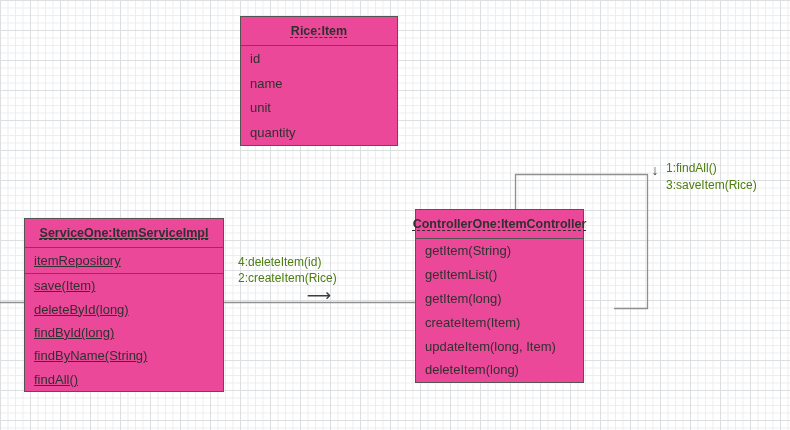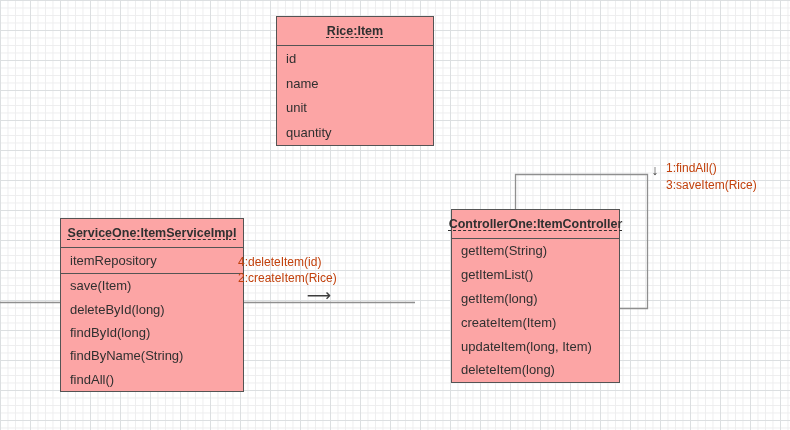--- a/index.html
+++ b/index.html
@@ -10,41 +10,41 @@
     background-image:
       linear-gradient(#dcdfe1 1px, transparent 1px),
       linear-gradient(90deg, #dcdfe1 1px, transparent 1px),
       linear-gradient(#ededee 1px, transparent 1px),
       linear-gradient(90deg, #ededee 1px, transparent 1px);
     background-size:30px 30px, 30px 30px, 7.5px 7.5px, 7.5px 7.5px;
     color:#303030;
   }
   svg.connectors{position:absolute;left:0;top:0;z-index:1;}
   .uml-box{
-    position:absolute;z-index:2;background:#fca5a5;
-    border:1px solid #545454;box-sizing:border-box;margin-left:36px;
+    position:absolute;z-index:2;background:#ec4899;
+    border:1px solid #545454;box-sizing:border-box;
   }
   .uml-title{
     display:flex;align-items:center;justify-content:center;
     height:28px;font-weight:bold;font-size:12.5px;white-space:nowrap;
     border-bottom:1px solid #545454;
     text-decoration-line:underline;text-decoration-style:dashed;
     text-decoration-thickness:1px;text-underline-offset:2px;
   }
   .uml-row{
     display:flex;align-items:center;
     padding-left:9px;font-size:13px;white-space:nowrap;
   }
   .uml-attrs.with-divider{border-bottom:1px solid #545454;}
   #box-rice .uml-row{height:24.7px;}
   #box-service .uml-attrs .uml-row{height:25px;}
   #box-service .uml-methods .uml-row{height:23.4px;}
   #box-controller .uml-attrs .uml-row{height:28px;}
   #box-controller .uml-methods .uml-row{height:23.8px;}
-  .msg-label{position:absolute;z-index:3;font-size:12px;color:#c2410c;}
+  .msg-label{position:absolute;z-index:3;font-size:12px;color:#4d7c0f;}
   .msg-label.center{text-align:left;}
   .msg-label .line{line-height:16px;}
   .self-label .line{line-height:17px;}
   .arrow-glyph{
     position:absolute;z-index:3;color:#3d3d3d;
     font-size:17px;line-height:14px;text-align:center;
   }
   .down-arrow{font-size:14px;line-height:14px;}
 </style>
 </head>
@@ -58,21 +58,21 @@
 <div class="uml-box" id="box-rice" style="left:240px;top:16px;width:158px;">
   <div class="uml-title">Rice:Item</div>
   <div class="uml-attrs">
       <div class="uml-row">id</div>
       <div class="uml-row">name</div>
       <div class="uml-row">unit</div>
       <div class="uml-row">quantity</div>
     </div>
 </div>
 
-<div class="uml-box" id="box-service" style="left:24px;top:218px;width:184px;">
+<div class="uml-box" id="box-service" style="left:24px;top:218px;width:200px;text-decoration:underline;">
   <div class="uml-title">ServiceOne:ItemServiceImpl</div>
   <div class="uml-attrs with-divider">
       <div class="uml-row">itemRepository</div>
     </div>
   <div class="uml-methods">
       <div class="uml-row">save(Item)</div>
       <div class="uml-row">deleteById(long)</div>
       <div class="uml-row">findById(long)</div>
       <div class="uml-row">findByName(String)</div>
       <div class="uml-row">findAll()</div>

